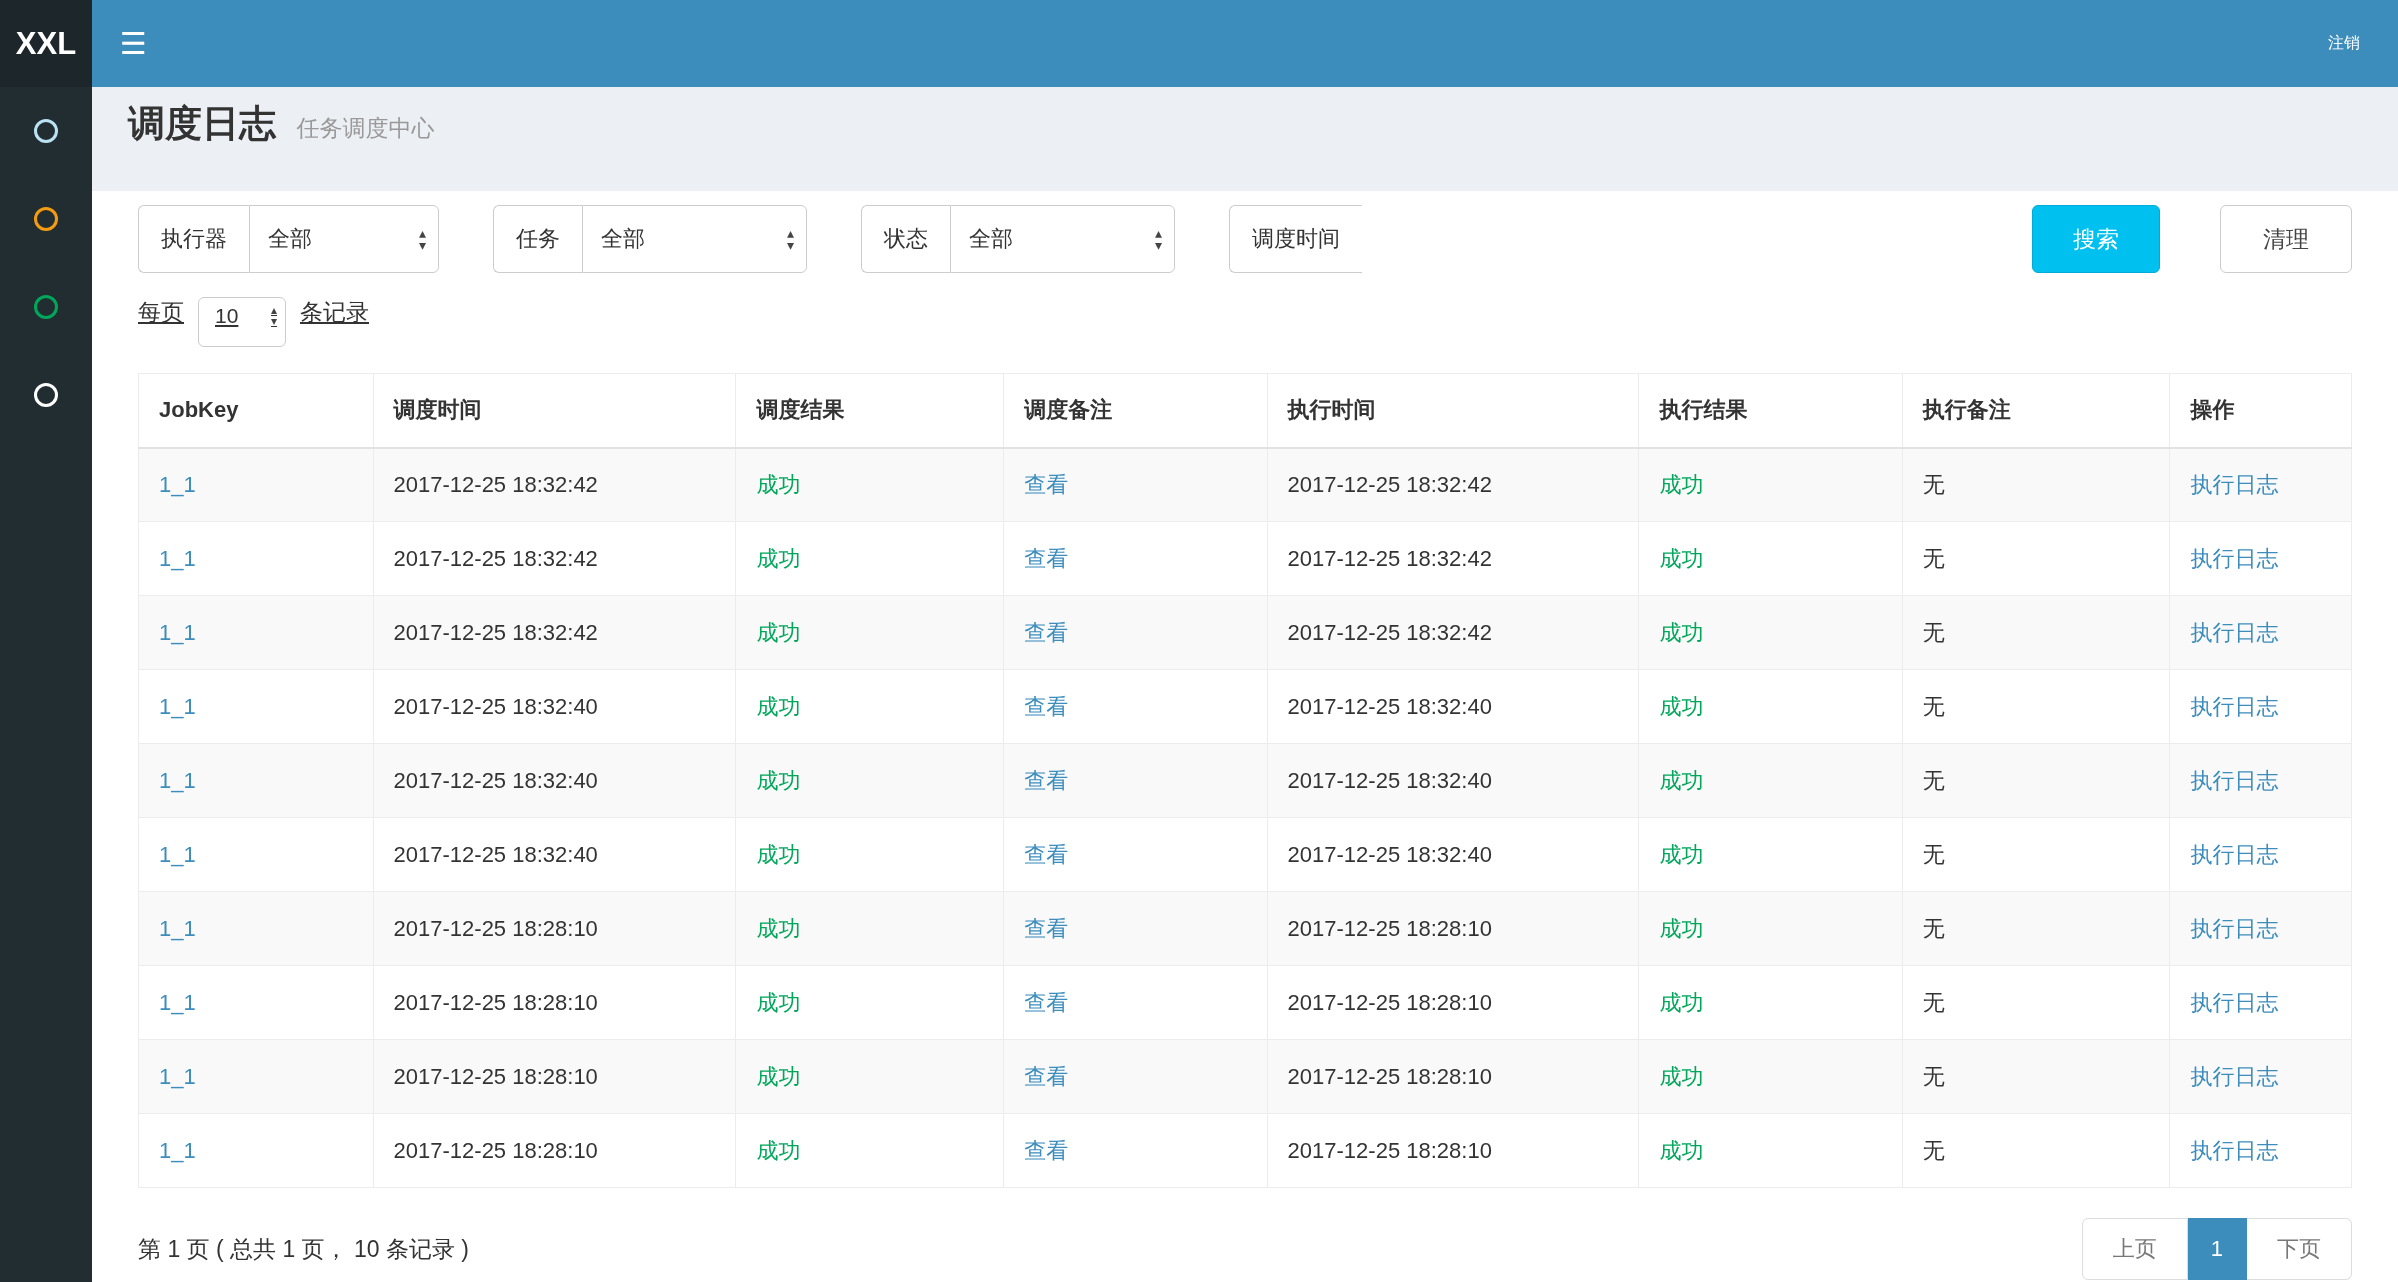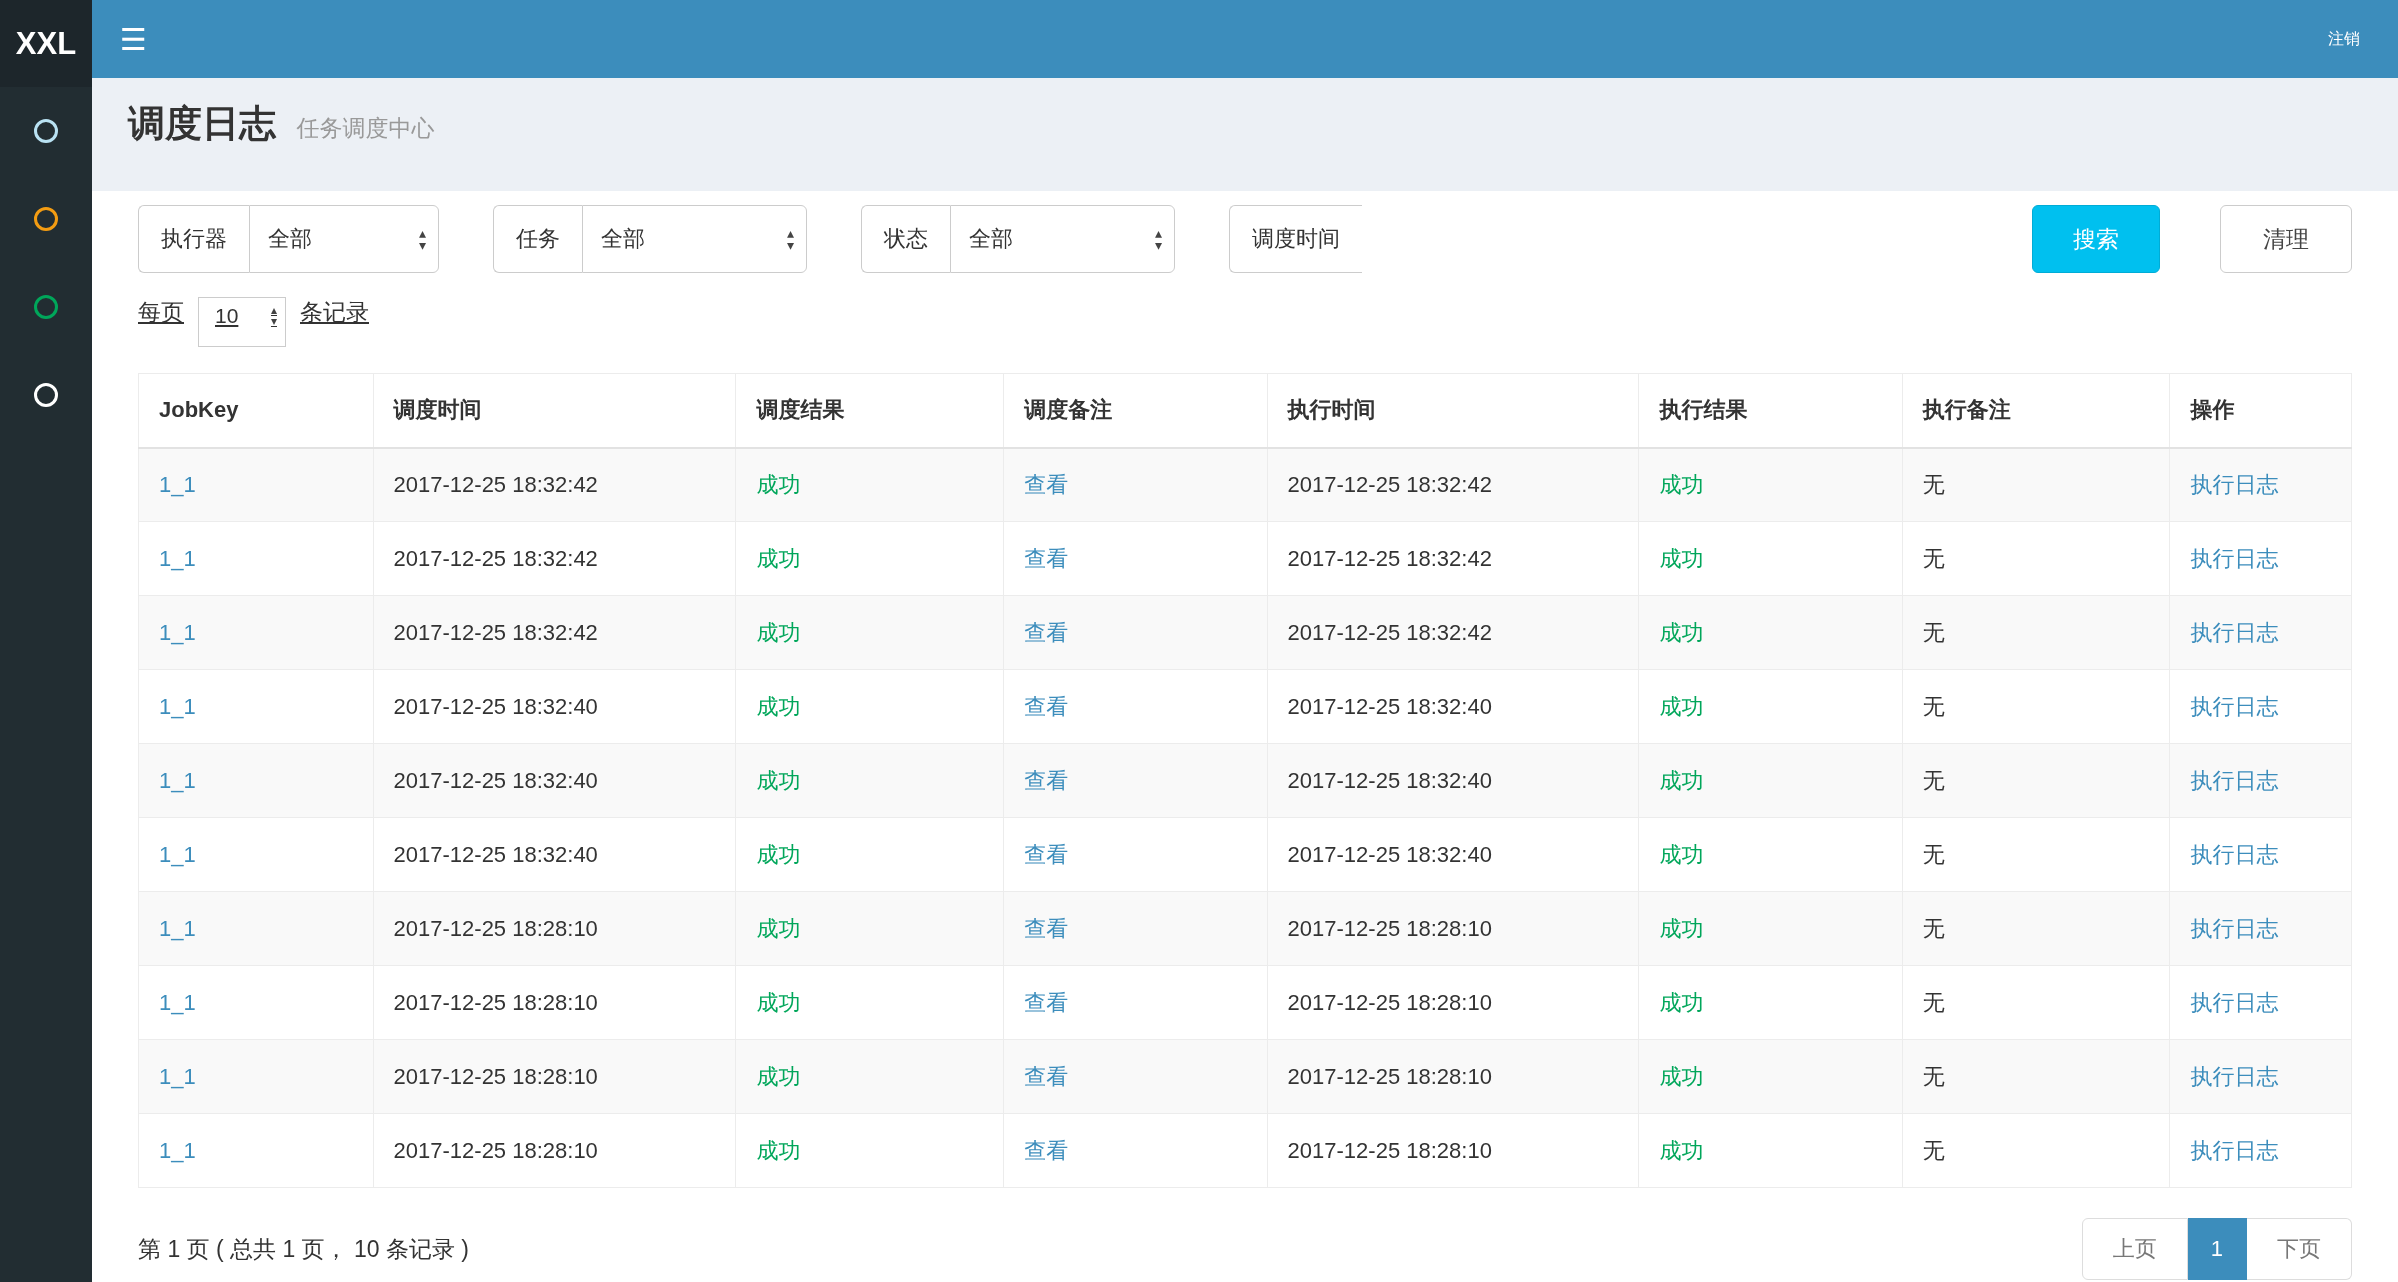--- a/index.html
+++ b/index.html
@@ -6,21 +6,21 @@
   html, body { width: 2398px; height: 1282px; overflow: hidden; }
   body {
     font-family: "Liberation Sans", "DejaVu Sans", sans-serif;
     background: #ecf0f5;
     color: #333;
   }
   a { text-decoration: none; color: #3c8dbc; cursor: pointer; }
 
   
   .navbar {
-    position: fixed; top: 0; left: 0; right: 0; height: 78px;
+    position: fixed; top: 0; left: 0; right: 0; height: 87px;
     background: #3c8dbc; display: flex; z-index: 20;
   }
   .logo {
     width: 92px; height: 87px; background: #1d262b; color: #fff;
     font-size: 31px; font-weight: bold; display: flex;
     align-items: center; justify-content: center; cursor: pointer;
   }
   .navbar-main { flex: 1; display: flex; align-items: center; }
   .hamburger {
     color: #fff; font-size: 30px; padding: 0 28px; height: 100%;
@@ -102,21 +102,21 @@
     margin-left: 60px; width: 132px; background: #fff;
     border: 1px solid #ccc; color: #444;
   }
 
   
   .page-size {
     display: flex; align-items: flex-start; margin-top: 24px;
     font-size: 23px; color: #333; text-decoration: underline;
   }
   .size-select {
-    height: 50px; width: 88px; border-radius: 0; margin: 0 14px;
+    height: 50px; width: 88px; border-radius: 6px; margin: 0 14px;
     padding: 0 8px 12px 16px; font-size: 21px;
     border: 1px solid #ccc;
   }
   .size-select .arrows { margin-left: 8px; font-size: 12px; line-height: 11px; }
 
   
   .log-table {
     width: 100%; border-collapse: collapse; margin-top: 26px;
     font-size: 22px; color: #333; table-layout: fixed;
   }

